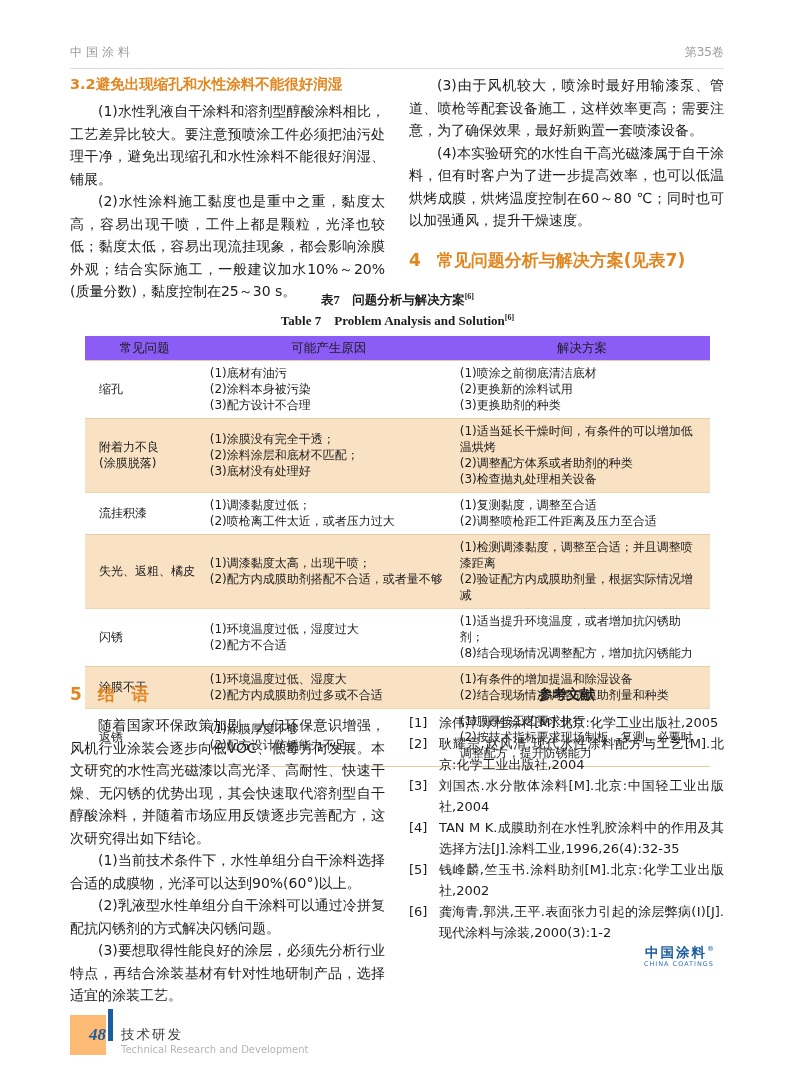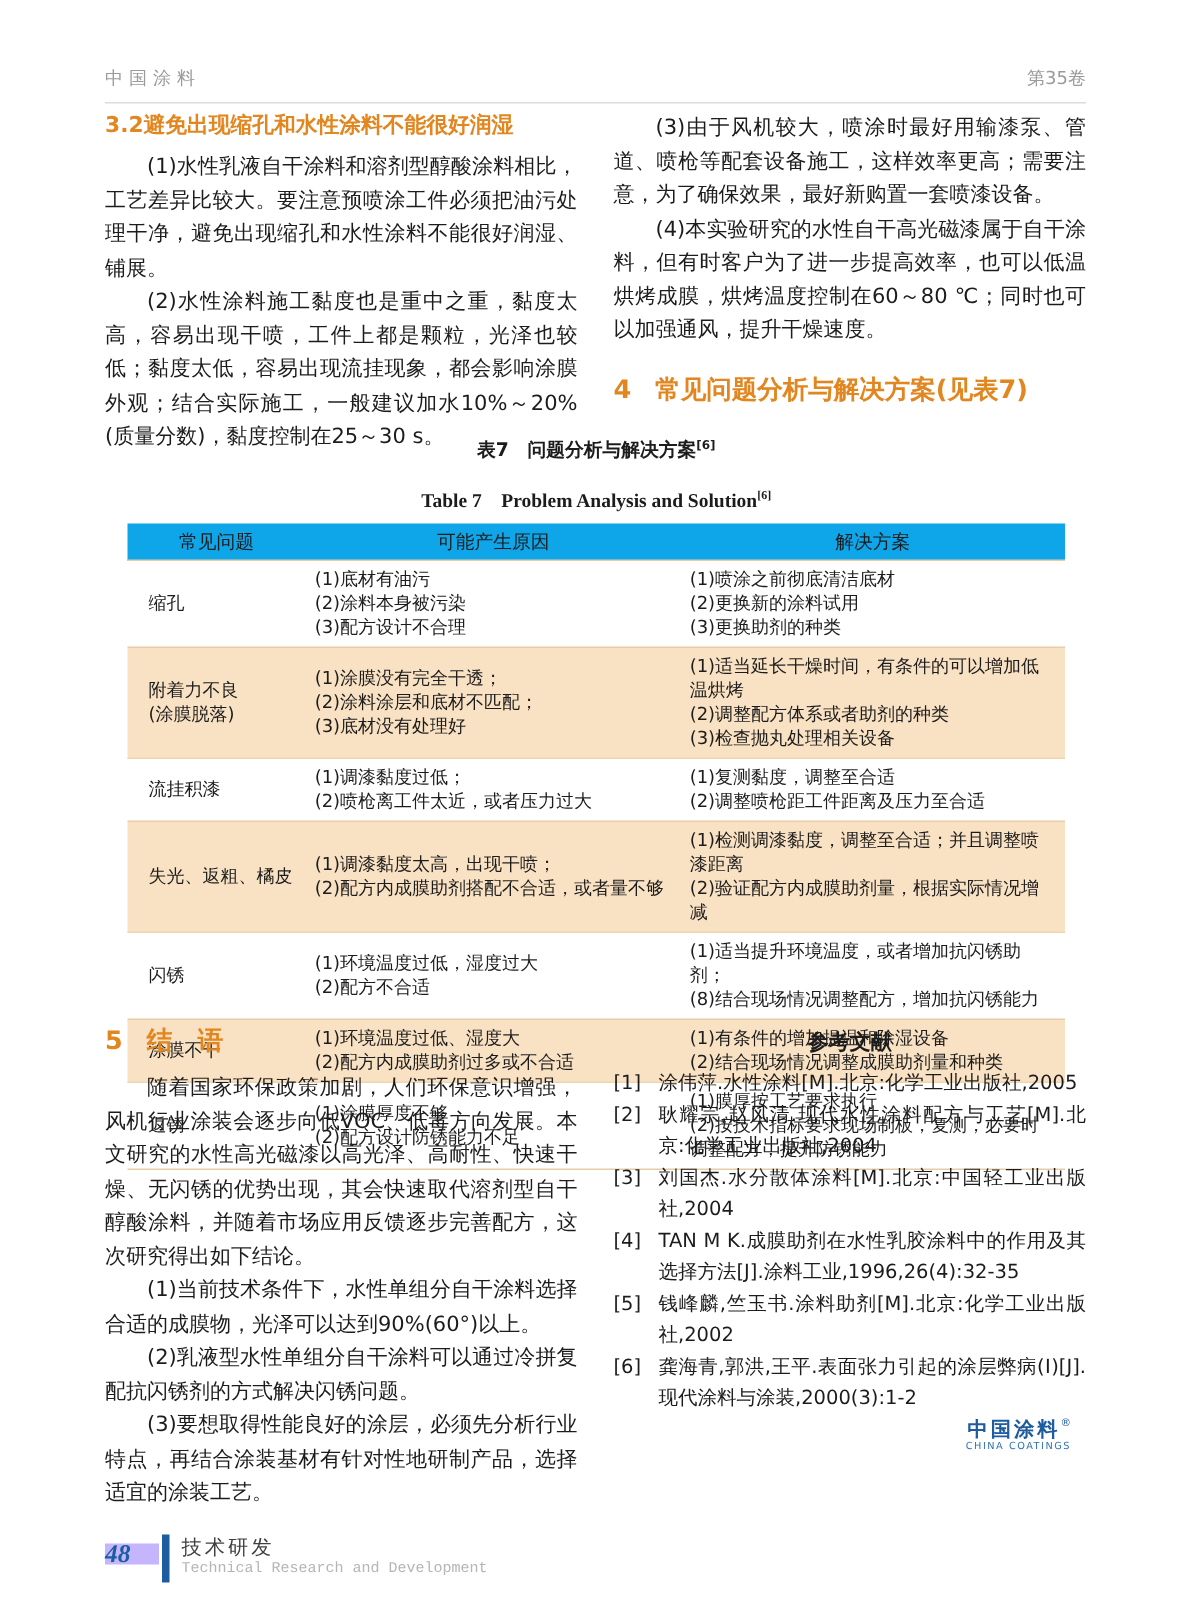--- a/index.html
+++ b/index.html
@@ -26,27 +26,27 @@
   .h-small {
     color:#e2861f; font-weight:bold; font-size:14.5px; line-height:20px;
     margin-bottom:6px; display:flex; gap:0; white-space:nowrap;
   }
   .h-big {
     color:#e2861f; font-weight:bold; font-size:17px; line-height:24px;
     display:flex; gap:16px; margin-top:16px;
   }
   
   .tablewrap { position:absolute; left:85px; width:625px; top:292px; }
-  .tcap-cn { text-align:center; font-size:12.5px; font-weight:bold; margin-bottom:16px; }
+  .tcap-cn { text-align:center; font-size:12.5px; font-weight:bold; margin-bottom:3px;font-family:Liberation Serif, serif; }
   .tcap-en { text-align:center; font-size:13px; font-weight:bold;
              font-family:"Liberation Serif", serif; margin-bottom:6px; }
   sup { font-size:8px; }
   table.t7 { width:100%; border-collapse:collapse; font-size:12px; line-height:16px; }
   table.t7 th {
-    background:#0ea5e9; font-weight:normal; font-size:12.5px;
+    background:#8b5cf6; font-weight:normal; font-size:12.5px;
     padding:4px 2px; text-align:center;
   }
   table.t7 td { padding:4px 6px 5px 6px; vertical-align:middle; }
   table.t7 td.c1 { padding-left:14px; width:19%; }
   table.t7 td.c2 { width:40%; }
   table.t7 td.c3 { width:41%; }
   table.t7 tr { border-bottom:1px solid #e7cda6; }
   table.t7 tr.shaded { background:#f9e1c3; border-bottom:1px solid #f1d5ae; }
   .pre { white-space:pre-line; }
   
@@ -56,27 +56,27 @@
   .ref .rnum { width:30px; flex:0 0 30px; }
   .ref .rtxt { flex:1; text-align:justify; }
   
   .brand { text-align:right; padding-right:10px; line-height:1.1; }
   .brand .cn { color:#1d5c9e; font-weight:bold; font-size:13.5px; letter-spacing:2px; }
   .brand .reg { color:#1d5c9e; font-size:7px; vertical-align:super; }
   .brand .en { color:#2e73b8; font-size:6.5px; letter-spacing:1px; }
   
   .pfoot { position:absolute; left:70px; bottom:22px; display:flex; align-items:stretch; }
   .pnumbox {
-    background:#c4b5fd; width:36px; height:14px; margin-top:6px;
-    display:flex; align-items:center; justify-content:flex-start;
+    background:#fdba74; width:36px; height:40px; margin-top:6px;
+    display:flex; align-items:center; justify-content:flex-end;
   }
   .pnum { color:#1d5c9e; font-weight:bold; font-style:italic; font-size:17px;
           font-family:"Liberation Serif", serif; }
   .vbar { width:5px; background:#1d5c9e; margin:0 8px 0 2px; height:32px; }
-  .flabels { display:flex; flex-direction:column; justify-content:flex-start;font-family:Liberation Mono, monospace; }
+  .flabels { display:flex; flex-direction:column; justify-content:flex-end; }
   .fl-cn { font-size:13.5px; color:#3f3f3f; letter-spacing:2px; }
   .fl-en { font-size:10px; color:#b5b5b5; }
 </style>
 </head>
 <body>
 
 <div class="page">
 
   <div class="runhead">
     <span class="jname">中国涂料</span>

